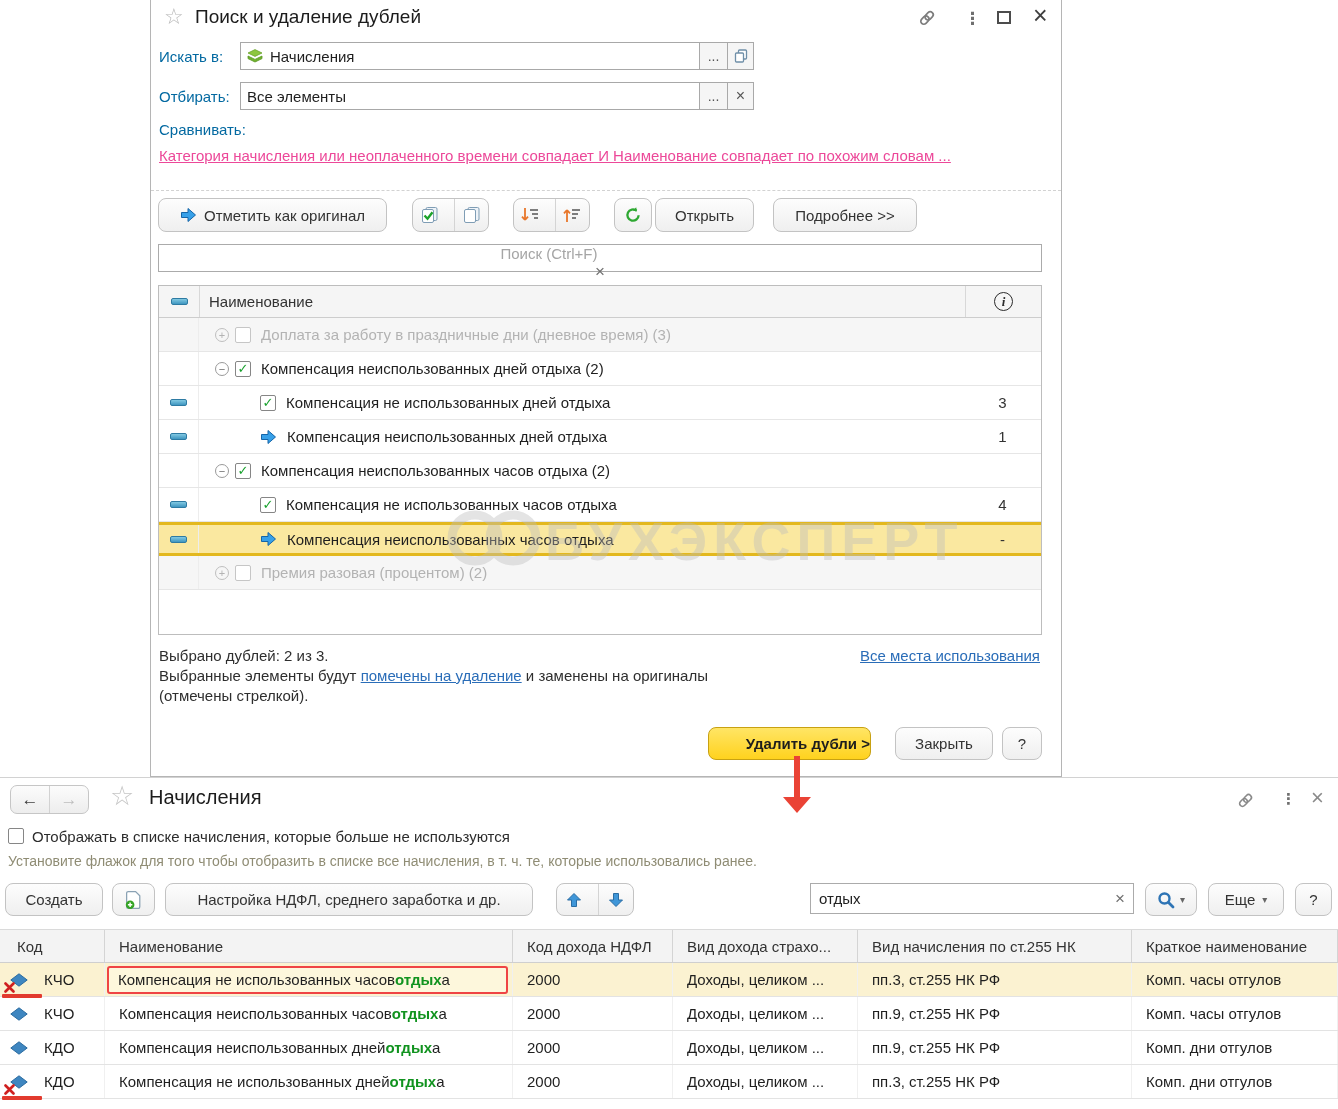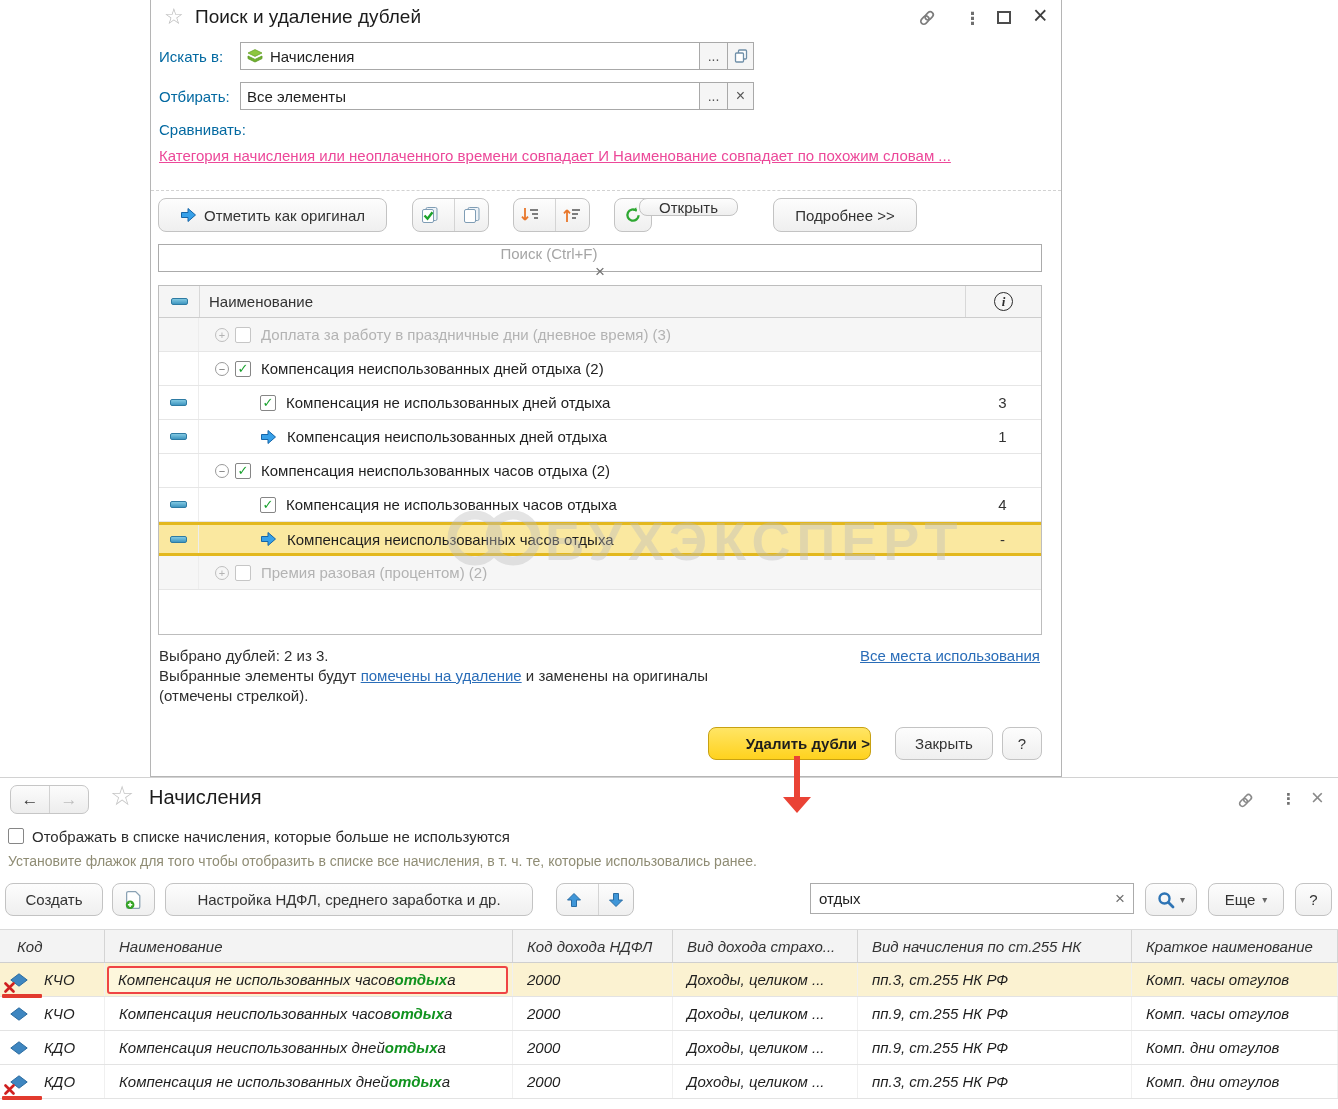--- a/index.html
+++ b/index.html
@@ -85,21 +85,21 @@
     display:flex; background:linear-gradient(#fcfcfc,#ededed); overflow:hidden; }
   .nav-group .half { flex:1; display:flex; align-items:center; justify-content:center; font-size:17px; font-weight:bold; cursor:pointer; }
   .nav-group .half + .half { border-left:1px solid #d2d2d2; }
   .list-star { left:110px; top:2px; font-size:27px; color:#c6c6c6; }
   .list-title { left:149px; top:8px; font-size:20px; color:#1c1c1c; }
   .chk { width:16px; height:16px; border:1px solid #868686; border-radius:2px; background:#fff; cursor:pointer; }
   .hint { font-size:14px; color:#8f8c74; }
 
   .srch2 { left:810px; top:105px; width:324px; height:31px; }
 
-  #ltable { left:0; top:151px; width:1338px;font-style:italic; }
+  #ltable { left:0; top:151px; width:1338px; }
   .lhead, .lrow { display:grid; grid-template-columns:105px 408px 160px 185px 274px 206px; height:34px; }
   .lhead { background:#f3f3f3; border-top:1px solid #dadada; border-bottom:1px solid #cfcfcf; }
   .lhead .hc { display:flex; align-items:center; padding-left:14px; font-size:15px; color:#333;
     border-right:1px solid #d4d4d4; overflow:hidden; white-space:nowrap; }
   .lhead .hc:first-child { padding-left:17px; }
   .lrow { border-bottom:1px solid #e3e3e3; position:relative; background:#fff; }
   .lrow.lsel { background:#fbf2d1; }
   .lc { display:flex; align-items:center; padding-left:14px; font-size:15px; color:#1f1f1f;
     border-right:1px solid #f0f0f0; overflow:hidden; white-space:nowrap; }
   .lc-code { padding-left:10px; gap:16px; }
@@ -200,21 +200,21 @@
     </span>
   </div>
 
   <div class="abs btn" style="left:463px;top:198px;width:38px;height:34px;">
     <svg width="18" height="18" viewBox="0 0 18 18" fill="none">
         <path d="M14.6 9.2 a5.6 5.6 0 1 1 -2.1-4.5" stroke="#2ea832" stroke-width="2.3"></path>
         <path d="M12.2 1.2 L13 5.6 8.8 4.4 Z" fill="#2ea832"></path>
       </svg>
   </div>
 
-  <div class="abs btn" style="left:488px;top:198px;width:99px;height:18px;text-align:right;">
+  <div class="abs btn" style="left:504px;top:198px;width:99px;height:34px;text-align:right;">
     <span>Открыть</span>
   </div>
   <div class="abs btn" style="left:622px;top:198px;width:144px;height:34px;">
     <span>Подробнее &gt;&gt;</span>
   </div>
 
   <div class="abs srch" style="left:7px;top:244px;width:884px;height:28px;flex-direction:column;">
     <input placeholder="Поиск (Ctrl+F)" style="">
     <span class="clr">×</span>
   </div>

